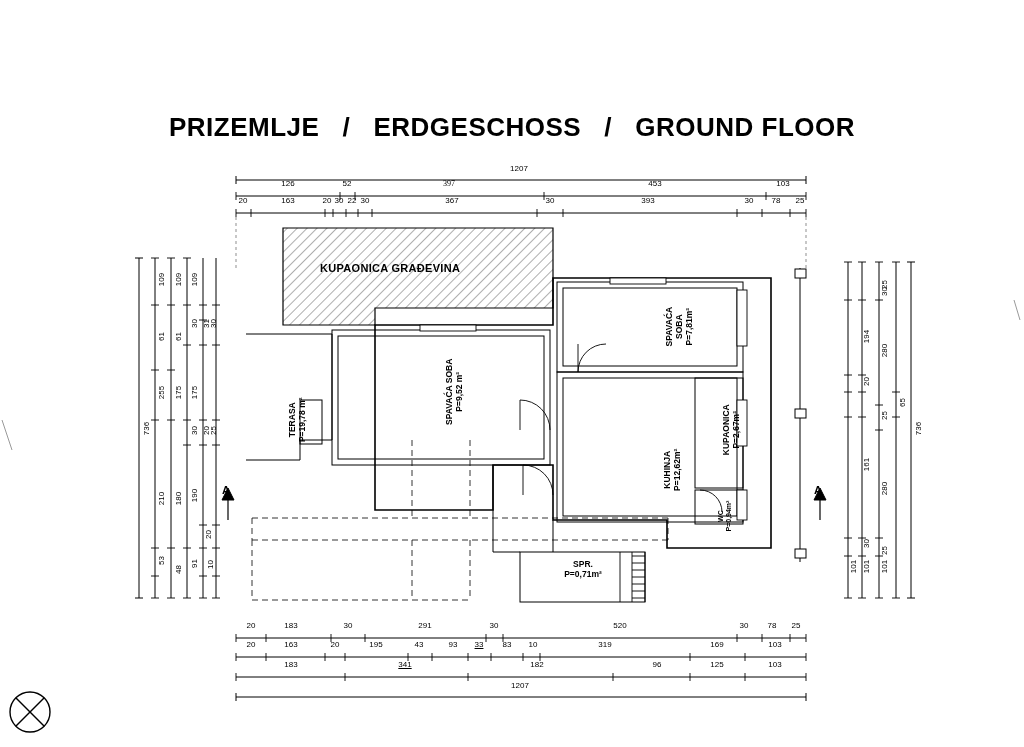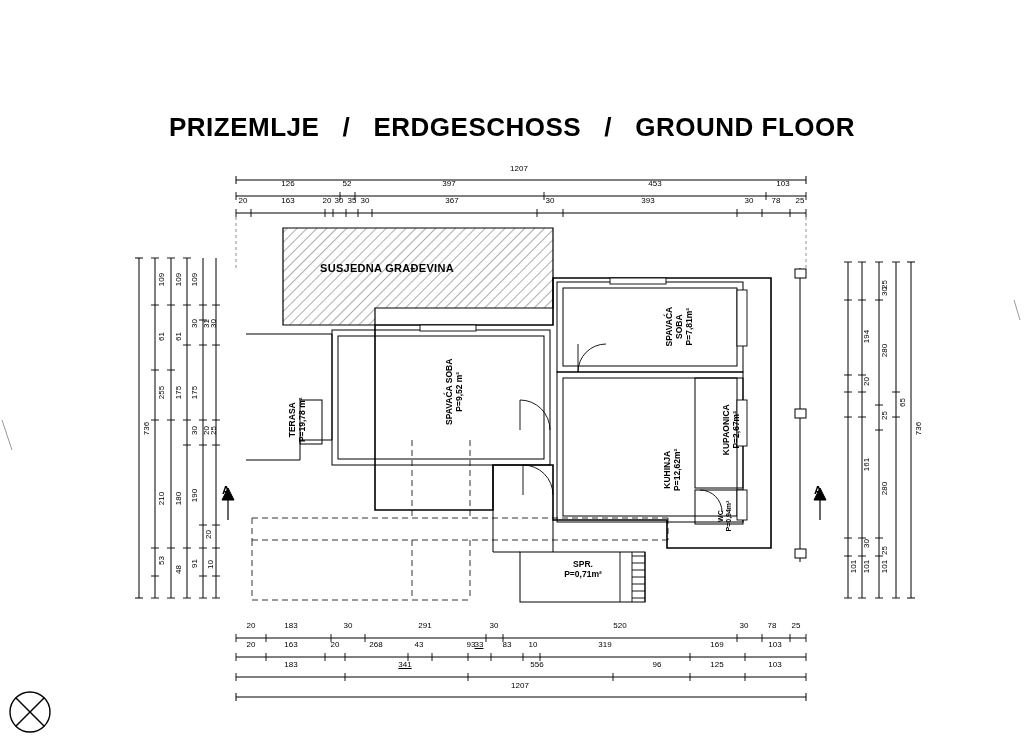--- a/index.html
+++ b/index.html
@@ -364,21 +364,21 @@
   </g>
 
   <g stroke="#999" stroke-width="1" fill="none">
     <line x1="2" y1="420" x2="12" y2="450"></line>
     <line x1="1014" y1="300" x2="1020" y2="320"></line>
   </g>
 </svg>
 
 <div class="title">PRIZEMLJE   /   ERDGESCHOSS   /   GROUND FLOOR</div>
 
-<div class="neigh" style="left:320px; top:262px;">SUSJEDNA GRAĐEVINA</div>
+<div class="neigh" style="left:320px; top:262px;">KUPAONICA GRAĐEVINA</div>
 
 <div class="room-label rot90" style="left:400px; top:382px; width:110px;">SPAVAĆA SOBA
 P=9,52 m²</div>
 
 <div class="room-label rot90" style="left:645px; top:312px; width:70px;">SPAVAĆA
 SOBA
 P=7,81m²</div>
 
 <div class="room-label rot90" style="left:692px; top:420px; width:80px;">KUPAONICA
 P=2,67m²</div>
@@ -395,59 +395,59 @@
 <div class="room-label" style="left:550px; top:560px; width:66px;">SPR.
 P=0,71m²</div>
 
 <div class="sect" style="left:222px; top:484px;">A</div>
 <div class="sect" style="left:814px; top:484px;">A</div>
 
 <div id="dim-layer">
     <div class="dim" style="left: 499px; top: 164px; width: 40px;">1207</div>
     <div class="dim" style="left: 268px; top: 179px; width: 40px;">126</div>
     <div class="dim" style="left: 327px; top: 179px; width: 40px;">52</div>
-    <div class="dim" style="left: 429px; top: 179px; width: 40px;">397</div>
+    <div class="dim" style="left: 429px; top: 179px; width: 40px; font-family: Liberation Serif, serif;">397</div>
     <div class="dim" style="left: 635px; top: 179px; width: 40px;">453</div>
     <div class="dim" style="left: 763px; top: 179px; width: 40px;">103</div>
     <div class="dim" style="left: 223px; top: 196px; width: 40px;">20</div>
     <div class="dim" style="left: 268px; top: 196px; width: 40px;">163</div>
     <div class="dim" style="left: 307px; top: 196px; width: 40px;">20</div>
     <div class="dim" style="left: 319px; top: 196px; width: 40px;">30</div>
-    <div class="dim" style="left: 332px; top: 196px; width: 40px;">35</div>
+    <div class="dim" style="left: 332px; top: 196px; width: 40px;">22</div>
     <div class="dim" style="left: 345px; top: 196px; width: 40px;">30</div>
     <div class="dim" style="left: 432px; top: 196px; width: 40px;">367</div>
     <div class="dim" style="left: 530px; top: 196px; width: 40px;">30</div>
     <div class="dim" style="left: 628px; top: 196px; width: 40px;">393</div>
     <div class="dim" style="left: 729px; top: 196px; width: 40px;">30</div>
     <div class="dim" style="left: 756px; top: 196px; width: 40px;">78</div>
     <div class="dim" style="left: 780px; top: 196px; width: 40px;">25</div>
     <div class="dim" style="left: 231px; top: 621px; width: 40px;">20</div>
     <div class="dim" style="left: 271px; top: 621px; width: 40px;">183</div>
     <div class="dim" style="left: 328px; top: 621px; width: 40px;">30</div>
     <div class="dim" style="left: 405px; top: 621px; width: 40px;">291</div>
     <div class="dim" style="left: 474px; top: 621px; width: 40px;">30</div>
     <div class="dim" style="left: 600px; top: 621px; width: 40px;">520</div>
     <div class="dim" style="left: 724px; top: 621px; width: 40px;">30</div>
     <div class="dim" style="left: 752px; top: 621px; width: 40px;">78</div>
     <div class="dim" style="left: 776px; top: 621px; width: 40px;">25</div>
     <div class="dim" style="left: 231px; top: 640px; width: 40px;">20</div>
     <div class="dim" style="left: 271px; top: 640px; width: 40px;">163</div>
     <div class="dim" style="left: 315px; top: 640px; width: 40px;">20</div>
-    <div class="dim" style="left: 356px; top: 640px; width: 40px;">268</div>
+    <div class="dim" style="left: 356px; top: 640px; width: 40px;">195</div>
     <div class="dim" style="left: 399px; top: 640px; width: 40px;">43</div>
-    <div class="dim" style="left: 451px; top: 640px; width: 40px;">93</div>
+    <div class="dim" style="left: 433px; top: 640px; width: 40px;">93</div>
     <div class="dim" style="left: 459px; top: 640px; width: 40px; text-decoration: underline;">33</div>
     <div class="dim" style="left: 487px; top: 640px; width: 40px;">83</div>
     <div class="dim" style="left: 513px; top: 640px; width: 40px;">10</div>
     <div class="dim" style="left: 585px; top: 640px; width: 40px;">319</div>
     <div class="dim" style="left: 697px; top: 640px; width: 40px;">169</div>
     <div class="dim" style="left: 755px; top: 640px; width: 40px;">103</div>
     <div class="dim" style="left: 271px; top: 660px; width: 40px;">183</div>
     <div class="dim" style="left: 385px; top: 660px; width: 40px; text-decoration: underline;">341</div>
-    <div class="dim" style="left: 517px; top: 660px; width: 40px;">556</div>
+    <div class="dim" style="left: 517px; top: 660px; width: 40px;">182</div>
     <div class="dim" style="left: 637px; top: 660px; width: 40px;">96</div>
     <div class="dim" style="left: 697px; top: 660px; width: 40px;">125</div>
     <div class="dim" style="left: 755px; top: 660px; width: 40px;">103</div>
     <div class="dim" style="left: 500px; top: 681px; width: 40px;">1207</div>
     <div class="dimv" style="left: 126px; top: 424px; width: 40px;">736</div>
     <div class="dimv" style="left: 141px; top: 275px; width: 40px;">109</div>
     <div class="dimv" style="left: 141px; top: 332px; width: 40px;">61</div>
     <div class="dimv" style="left: 141px; top: 388px; width: 40px;">255</div>
     <div class="dimv" style="left: 141px; top: 494px; width: 40px;">210</div>
     <div class="dimv" style="left: 141px; top: 556px; width: 40px;">53</div>

